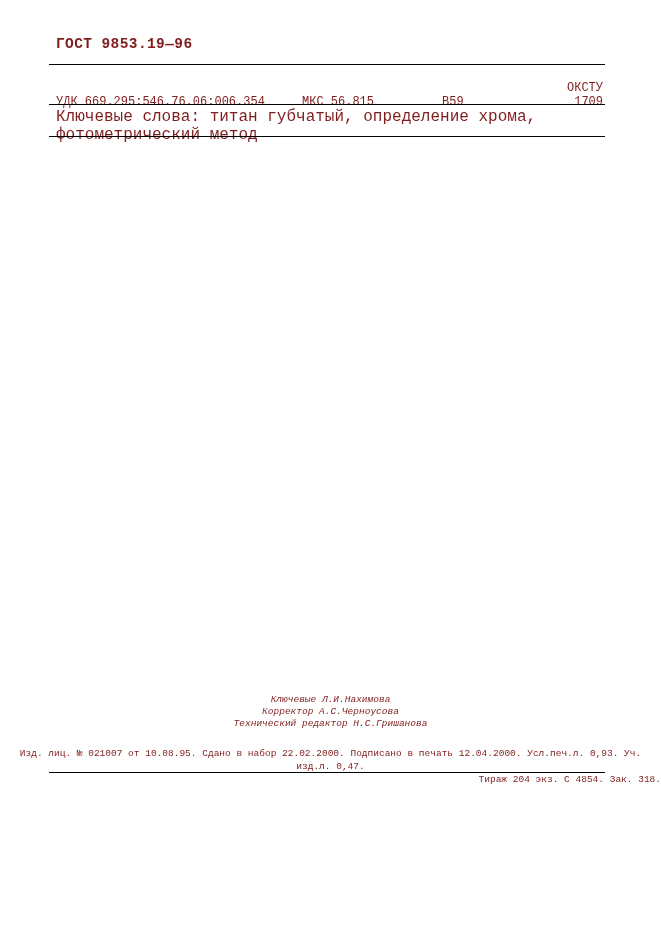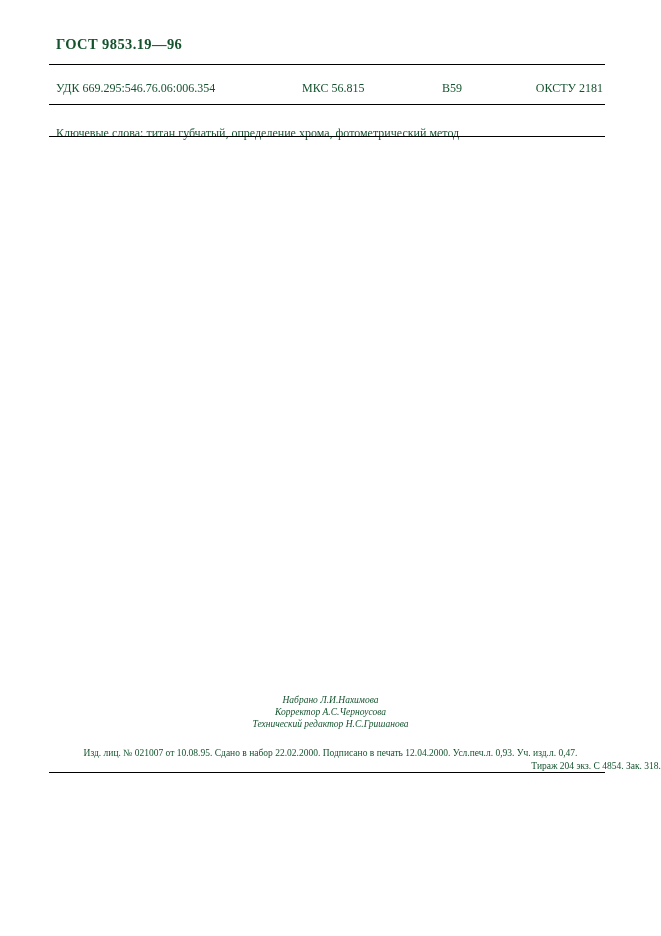--- a/index.html
+++ b/index.html
@@ -5,22 +5,22 @@
   html, body {
     margin: 0;
     padding: 0;
     background: #ffffff;
   }
   .page {
     position: relative;
     width: 661px;
     height: 936px;
     background: #ffffff;
-    font-family: Liberation Serif, serif;
-    color: #14532d;
+    font-family: Liberation Mono, monospace;
+    color: #7f1d1d;
     overflow: hidden;
   }
   .header-title {
     position: absolute;
     left: 56px;
     top: 36px;
     font-size: 14.5px;
     font-weight: bold;
     letter-spacing: 0.4px;
   }
@@ -44,22 +44,22 @@
     align-items: flex-end;
   }
   .codes-row .udk { width: 246px; }
   .codes-row .mks { width: 140px; }
   .codes-row .b59 { width: 90px; }
   .codes-row .okstu { flex: 1; text-align: right; padding-right: 2px; }
 
   .keywords {
     position: absolute;
     left: 56px;
-    top: 126px;
-    font-size: 12px;
+    top: 108px;
+    font-size: 16px;
   }
 
   .credits {
     position: absolute;
     left: 0;
     top: 694px;
     width: 661px;
     text-align: center;
     font-size: 9.5px;
     line-height: 12.2px;
@@ -104,31 +104,31 @@
 <div class="page">
 
   <div class="header-title">ГОСТ 9853.19—96</div>
 
   <div class="rule rule-top"></div>
 
   <div class="codes-row">
     <span class="udk">УДК 669.295:546.76.06:006.354</span>
     <span class="mks">МКС 56.815</span>
     <span class="b59">В59</span>
-    <span class="okstu">ОКСТУ 2181</span>
+    <span class="okstu">ОКСТУ 1709</span>
   </div>
 
   <div class="rule rule-mid"></div>
 
   <div class="keywords">Ключевые слова: титан губчатый, определение хрома, фотометрический метод</div>
 
   <div class="rule rule-bottom"></div>
 
   <div class="credits">
-    <div>Набрано Л.И.Нахимова</div>
+    <div>Ключевые Л.И.Нахимова</div>
     <div>Корректор А.С.Черноусова</div>
     <div>Технический редактор Н.С.Гришанова</div>
   </div>
 
   <div class="imprint">
     <div class="line1">Изд. лиц. № 021007 от 10.08.95. Сдано в набор  22.02.2000.   Подписано в печать  12.04.2000.   Усл.печ.л. 0,93.  Уч. изд.л. 0,47.</div>
     <div class="line2">Тираж  204  экз.   С  4854.  Зак.  318.</div>
   </div>
 
   <div class="rule-foot"></div>

